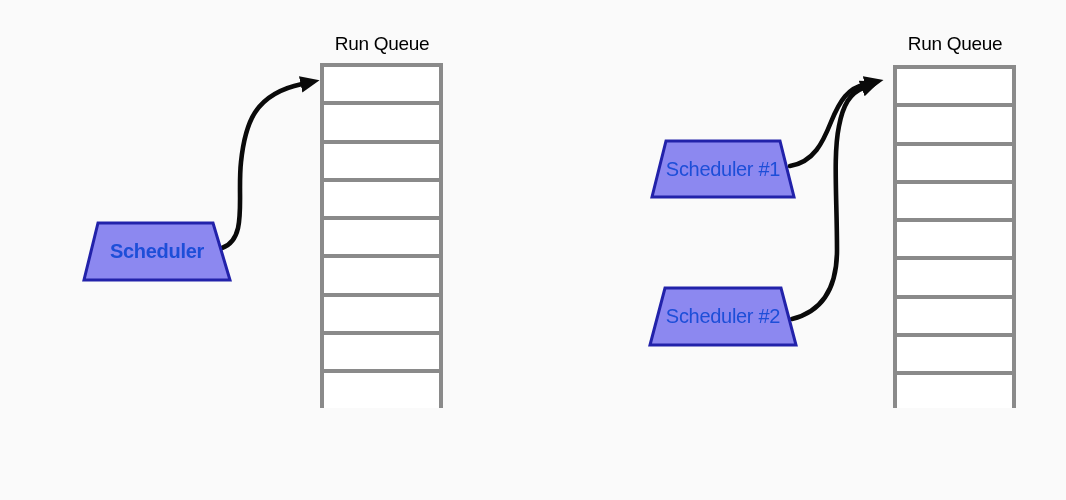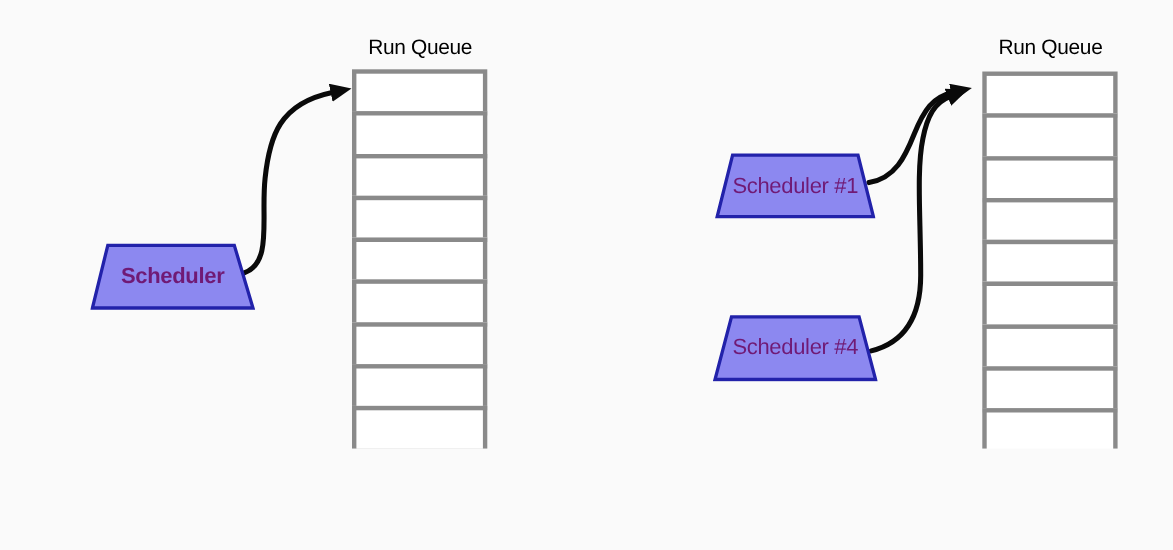--- a/index.html
+++ b/index.html
@@ -58,21 +58,21 @@
     stroke: #2222aa;
     stroke-width: 3;
     stroke-linejoin: miter;
   }
   .trap-label {
     position: absolute;
     left: 0; top: 0; right: 0; bottom: 0;
     display: flex;
     align-items: center;
     justify-content: center;
-    color: #701a75;
+    color: #1d4ed8;
     font-size: 20px;
     letter-spacing: -0.3px;
     white-space: nowrap;
   }
   .caption {
     position: absolute;
     top: 437px;
     text-align: center;
     font-size: 34px;
     font-weight: 400;
@@ -138,17 +138,17 @@
     <svg width="146" height="60" xmlns="http://www.w3.org/2000/svg">
       <polygon points="16,2 130,2 144,58 2,58" fill="#8c88f0"></polygon>
     </svg>
     <div class="trap-label">Scheduler #1</div>
   </div>
 
   <div class="trapezoid" style="left:648px; top:286px; width:150px; height:61px;">
     <svg width="150" height="61" xmlns="http://www.w3.org/2000/svg">
       <polygon points="17,2 133,2 148,59 2,59" fill="#8c88f0"></polygon>
     </svg>
-    <div class="trap-label">Scheduler #4</div>
+    <div class="trap-label">Scheduler #2</div>
   </div>
 
 
 </div>
 
 </body></html>

